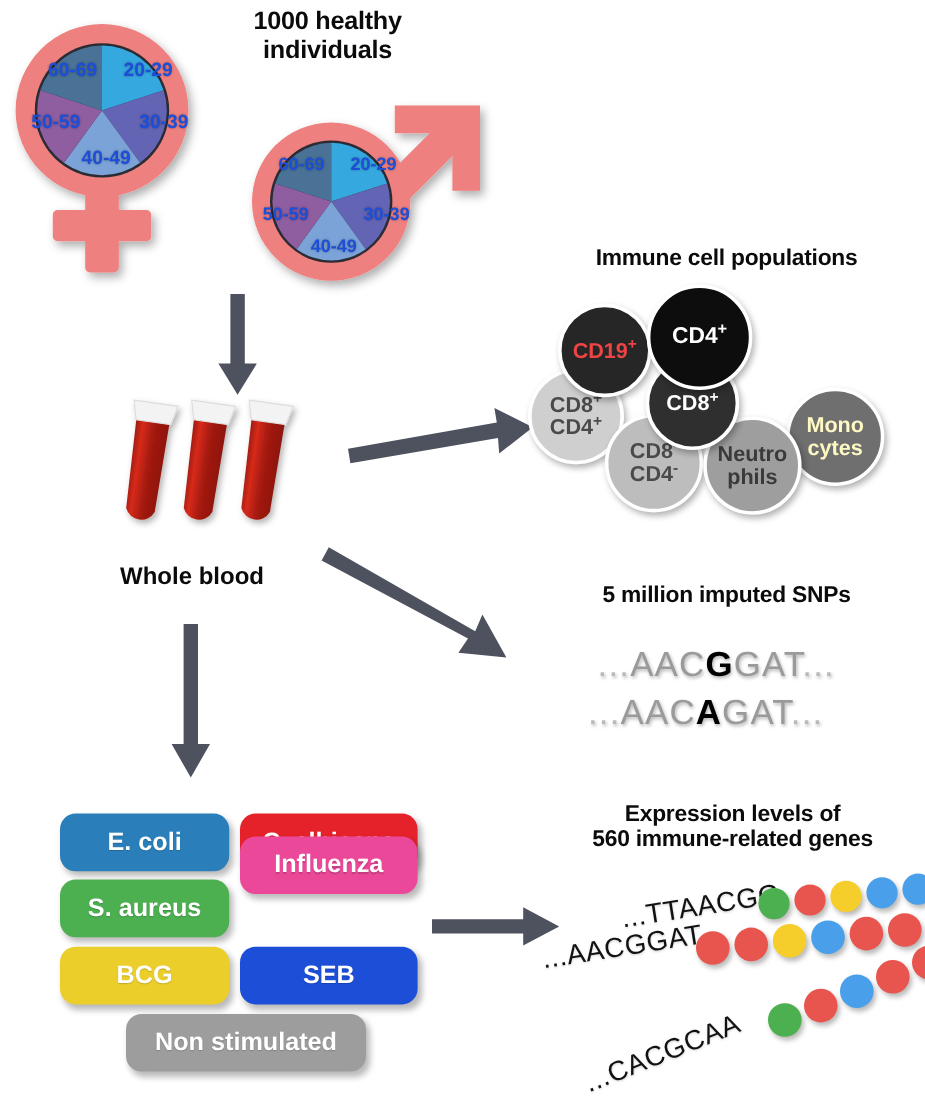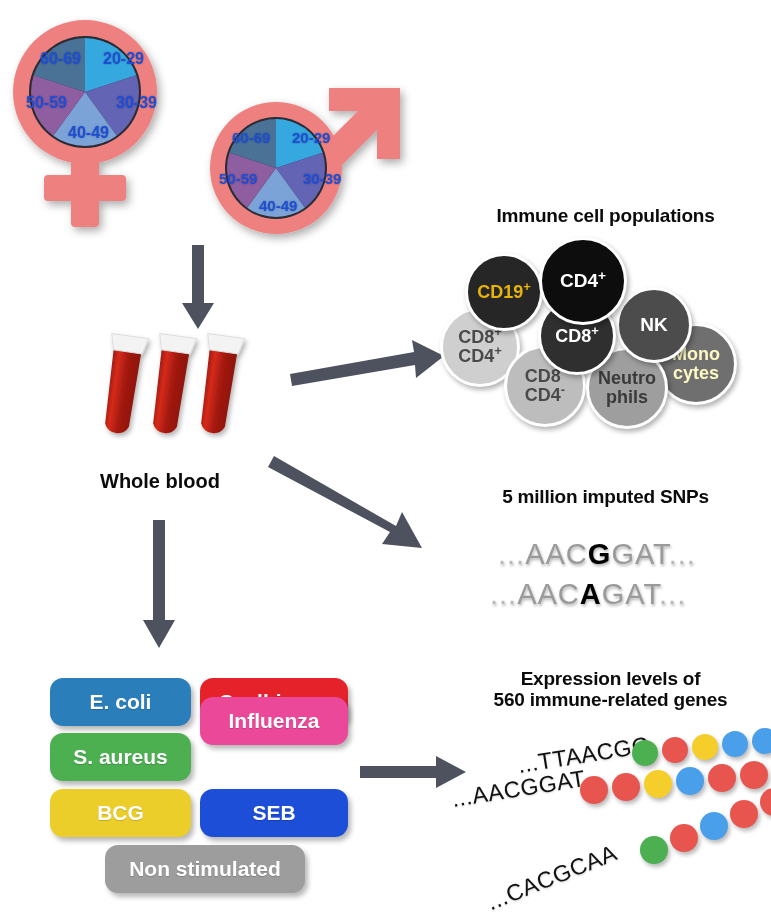--- a/index.html
+++ b/index.html
@@ -77,20 +77,22 @@
   .bead{
     position:absolute;border-radius:50%;
     box-shadow:2px 3px 4px rgba(0,0,0,.28);
   }
 </style>
 </head>
 <body>
 
 <div class="stage">
 
+  <div class="abs heading" id="title-individuals" style="white-space:pre-line;">1000 healthy
+individuals</div>
 
   <div class="sym" style="left:8px;top:12px;">
     <svg width="180" height="225" viewBox="0 0 180 225">
       <defs>
         <filter id="sh1" x="-30%" y="-30%" width="180%" height="180%">
           <feDropShadow dx="3" dy="4" stdDeviation="4" flood-color="#000" flood-opacity="0.32"></feDropShadow>
         </filter>
       </defs>
       <g filter="url(#sh1)">
         <rect x="63" y="145" width="28" height="70" rx="4" fill="#ef8080"></rect>
@@ -193,28 +195,25 @@
 
   <div class="abs arrow" style="left:140px;top:520px;">
     <svg width="40" height="135" viewBox="0 0 40 135">
       <path d="M13,0 L25,0 L25,100 L35,100 L19,128 L3,100 L13,100 Z" fill="#4d525e"></path>
     </svg>
   </div>
 
   <div class="abs heading" id="title-immune">Immune cell populations</div>
 
   <div class="cellwrap">
-    <div class="cell" style="left:25px;top:18px;width:78px;height:78px;background:#262626;color:#eab308;font-size:18px;z-index:6;justify-content:center;">
+    <div class="cell" style="left:25px;top:18px;width:78px;height:78px;background:#262626;color:#ef4444;font-size:18px;z-index:6;justify-content:center;">
       <span>CD19<sup>+</sup></span>
     </div>
     <div class="cell" style="left:99px;top:2px;width:88px;height:88px;background:#0d0d0d;color:#fff;font-size:19px;z-index:8;">
       <span>CD4<sup>+</sup></span>
-    </div>
-    <div class="cell" style="left:176px;top:52px;width:76px;height:76px;background:#4c4c4c;color:#fff;font-size:19px;z-index:5;">
-      <span>NK</span>
     </div>
     <div class="cell" style="left:98px;top:62px;width:78px;height:78px;background:#2f2f2f;color:#fff;font-size:18px;z-index:7;">
       <span>CD8<sup>+</sup></span>
     </div>
     <div class="cell" style="left:0px;top:72px;width:80px;height:80px;background:#cfcfcf;color:#4a4a4a;font-size:18px;z-index:3;">
       <span>CD8<sup>+</sup><br>CD4<sup>+</sup></span>
     </div>
     <div class="cell" style="left:64px;top:110px;width:82px;height:82px;background:#bdbdbd;color:#4a4a4a;font-size:18px;z-index:4;">
       <span>CD8<sup>-</sup><br>CD4<sup>-</sup></span>
     </div>

